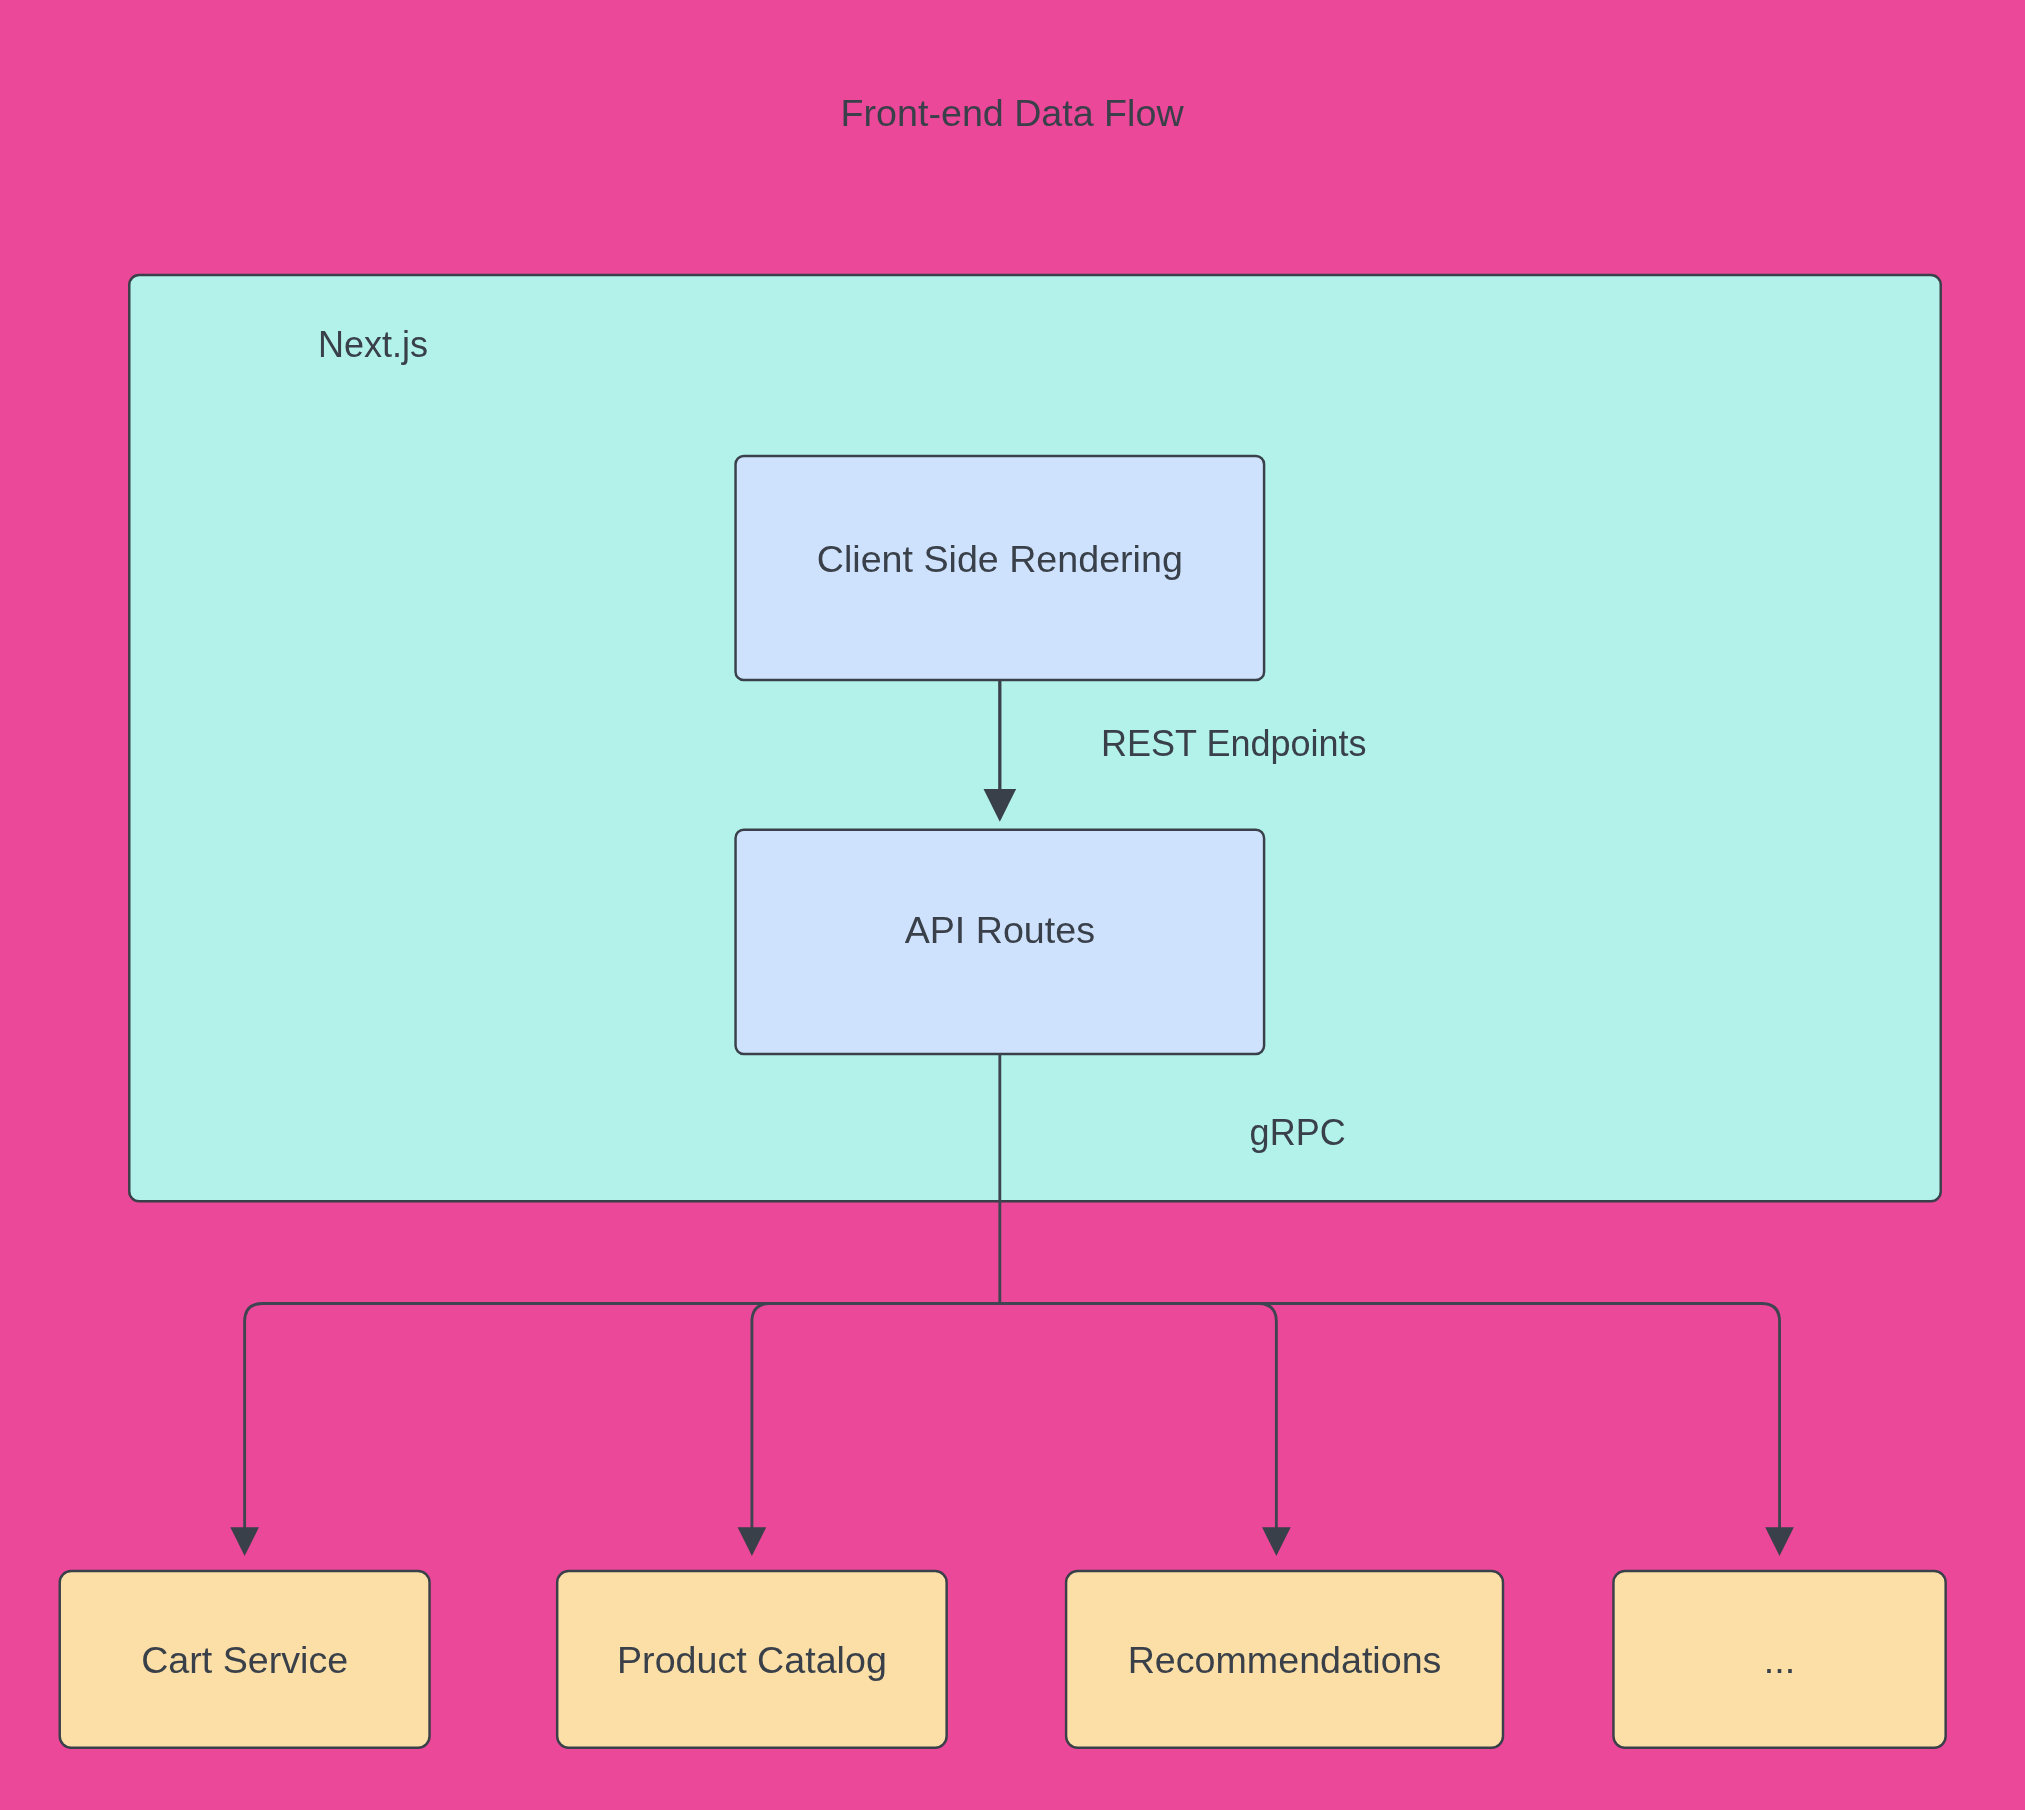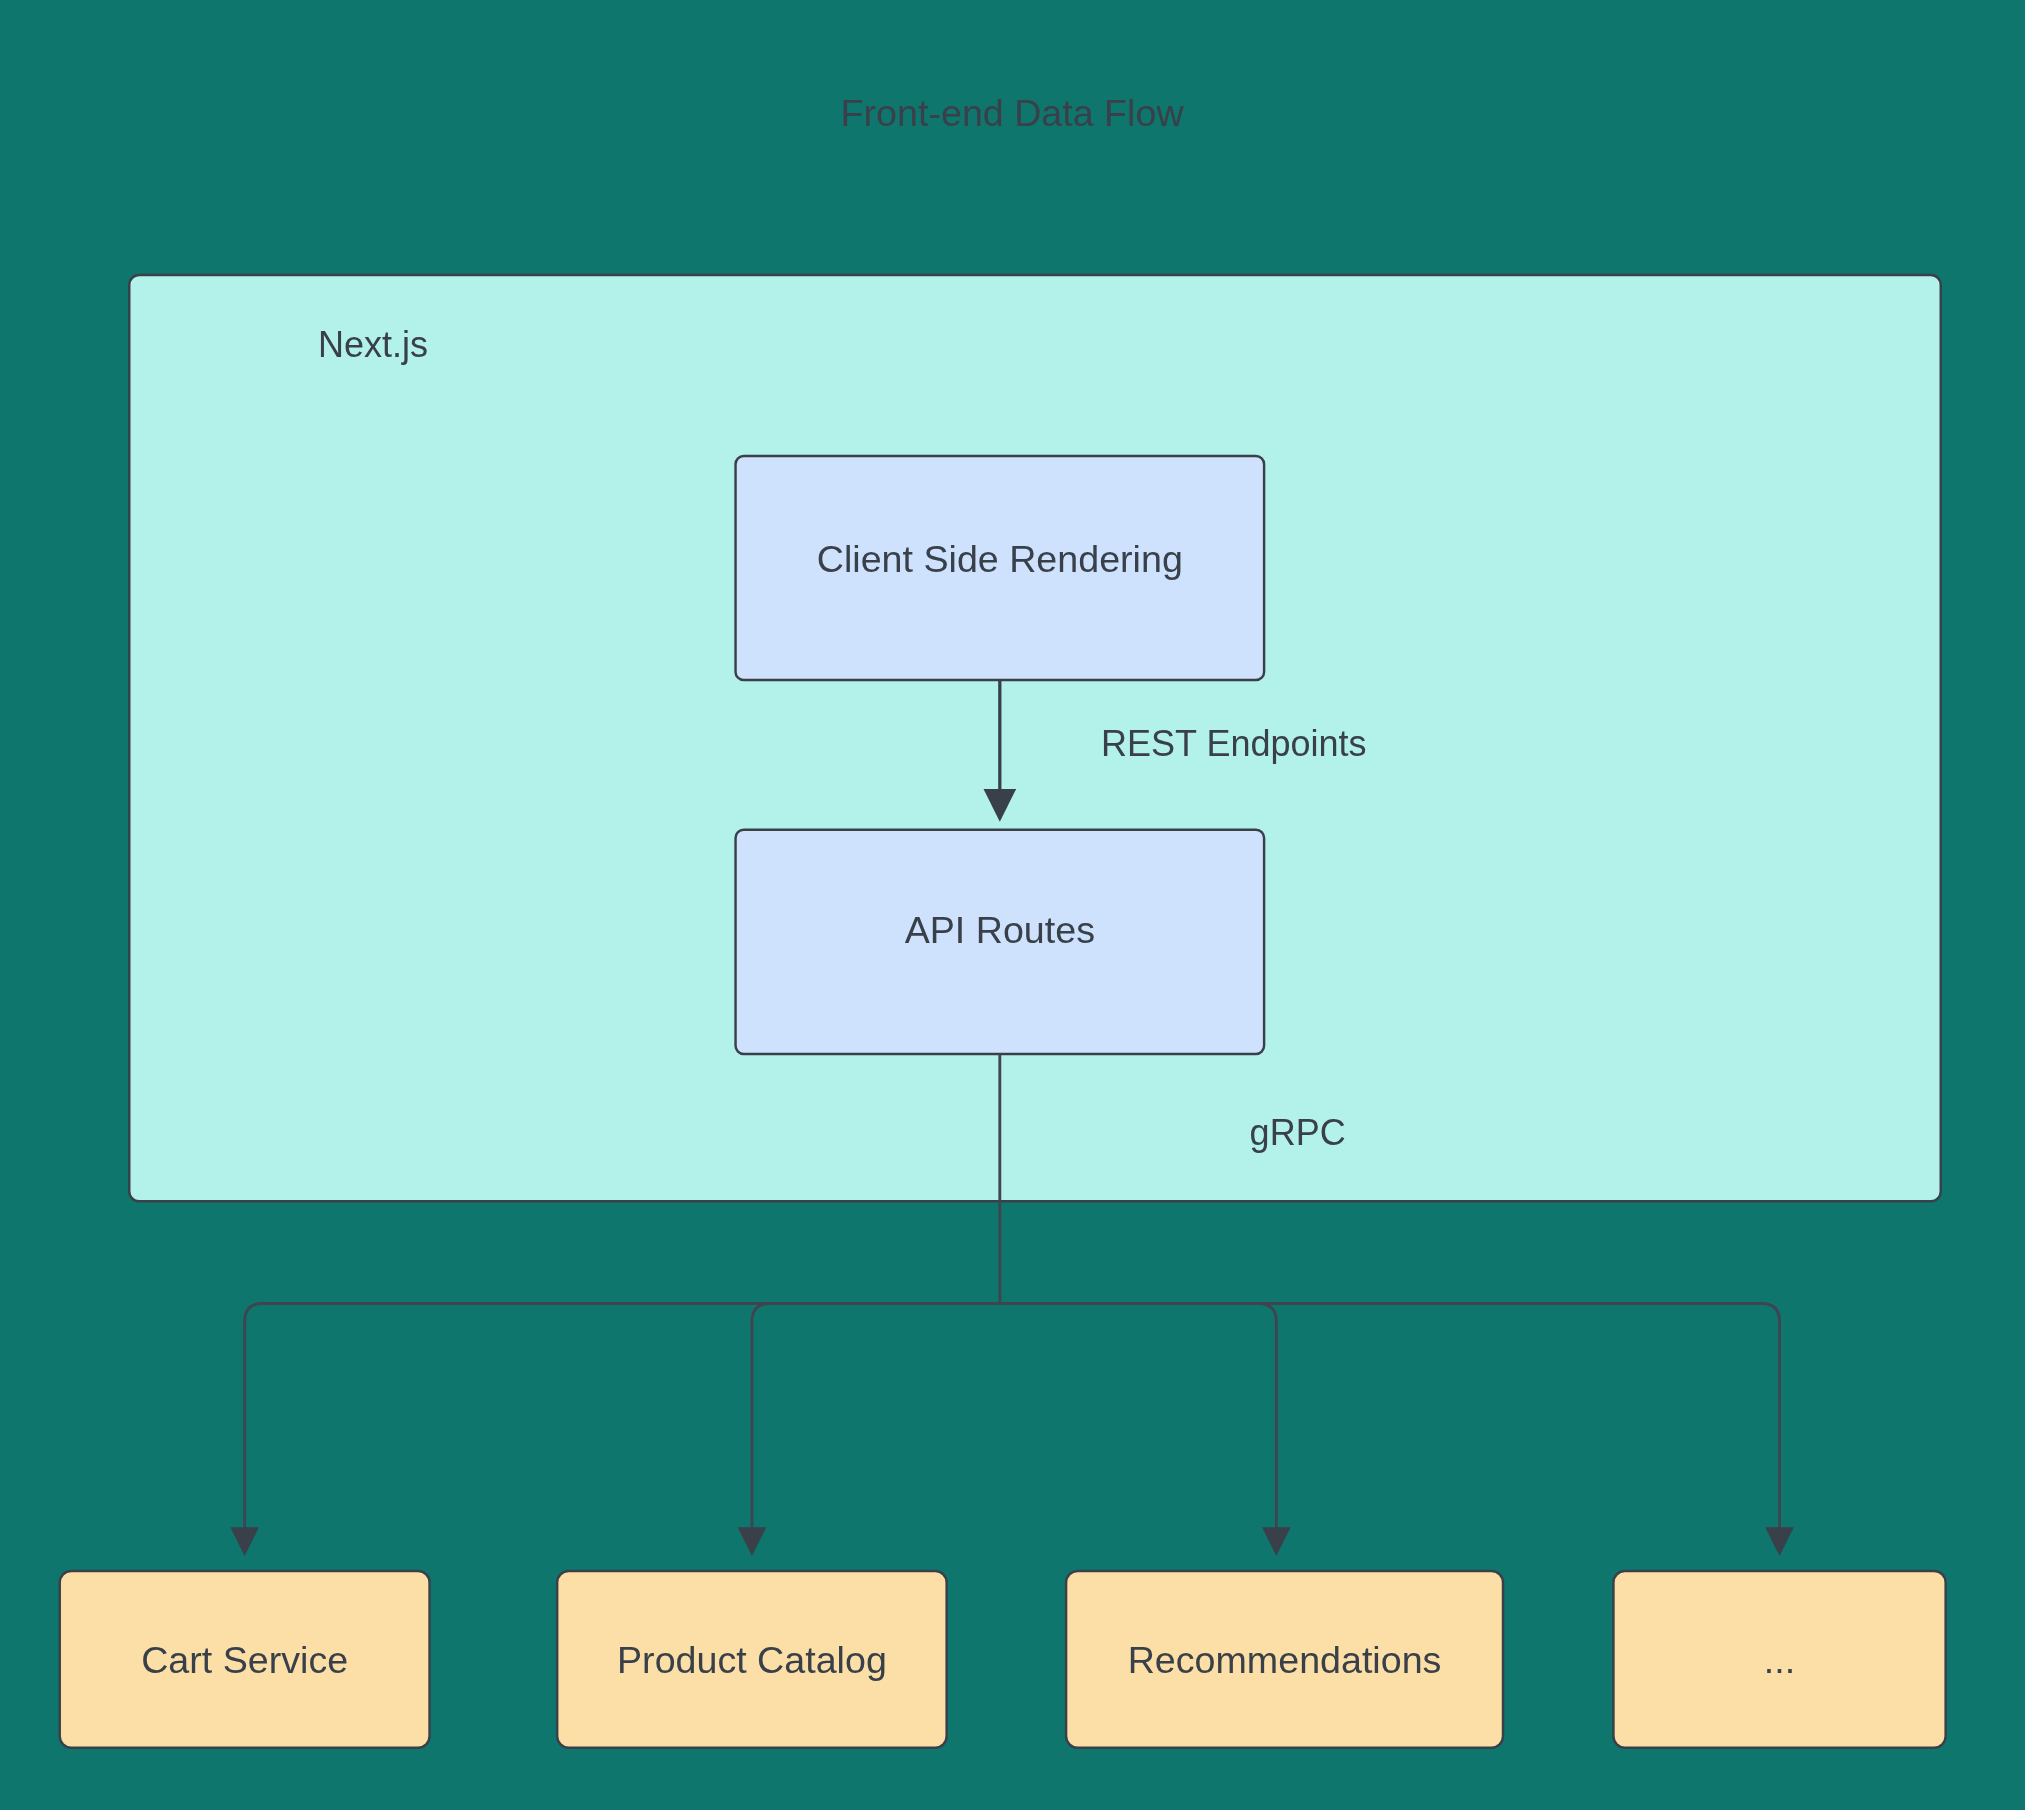--- a/index.html
+++ b/index.html
@@ -10,21 +10,21 @@
   body {
     font-family: "Liberation Sans", sans-serif;
     width: 2025px;
     height: 1811px;
     overflow: hidden;
   }
   #diagram-root {
     position: relative;
     width: 2025px;
     height: 1811px;
-    background: #0f766e;
+    background: #ec4899;
   }
   svg.flow {
     position: absolute;
     top: 0;
     left: 0;
     width: 2025px;
     height: 1811px;
     display: block;
   }
   .node-text {

